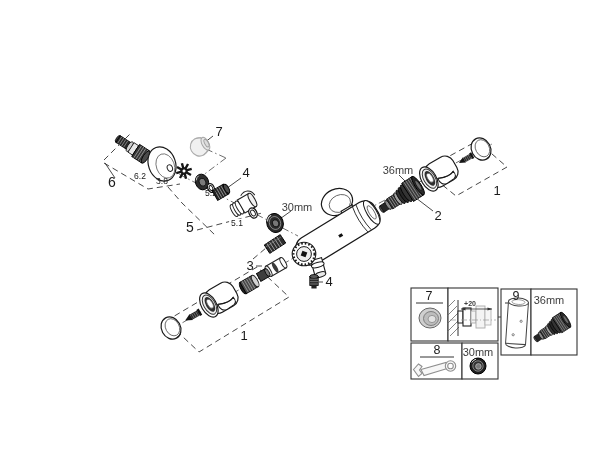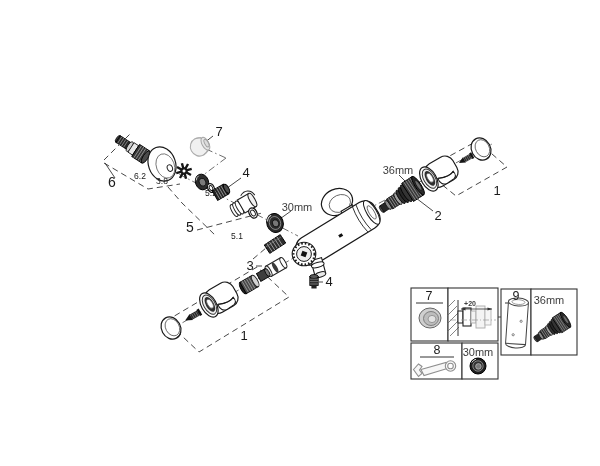--- a/index.html
+++ b/index.html
@@ -277,21 +277,21 @@
 
   <use href="#cartridgeShape" transform="translate(536,339) rotate(-33) scale(0.82)"></use>
 </svg>
 
   <span class="lbl n13" style="left:219px;top:131px;">7</span>
   <span class="lbl n14" style="left:112px;top:182px;">6</span>
   <span class="lbl sub" style="left:140px;top:176px;">6.2</span>
   <span class="lbl sub" style="left:162px;top:181px;">3.8</span>
   <span class="lbl sub" style="left:183px;top:193px;margin-left:28px;">5.2</span>
   <span class="lbl n14" style="left:190px;top:227px;">5</span>
-  <span class="lbl sub halo" style="left:237px;top:223px;margin-top:13px;">5.1</span>
+  <span class="lbl sub halo" style="left:237px;top:223px;">5.1</span>
   <span class="lbl n13" style="left:246px;top:172px;">4</span>
   <span class="lbl n13" style="left:250px;top:265px;">3</span>
   <span class="lbl n13" style="left:329px;top:281px;">4</span>
   <span class="lbl n13" style="left:438px;top:215px;">2</span>
   <span class="lbl n13 halo" style="left:497px;top:190px;">1</span>
   <span class="lbl n13 halo" style="left:244px;top:335px;">1</span>
   <span class="lbl dim" style="left:297px;top:207px;">30mm</span>
   <span class="lbl dim" style="left:398px;top:170px;">36mm</span>
 
   <span class="lbl n12" style="left:429px;top:296px;">7</span>

